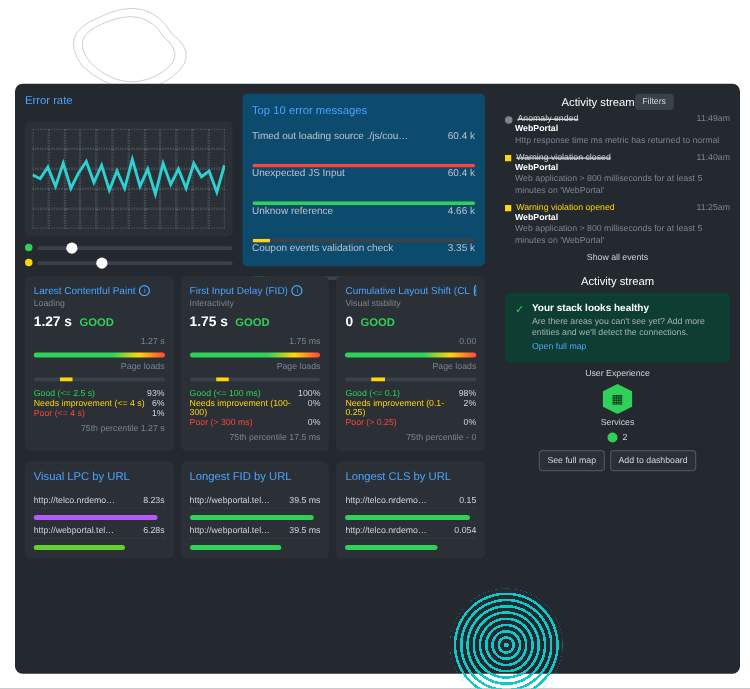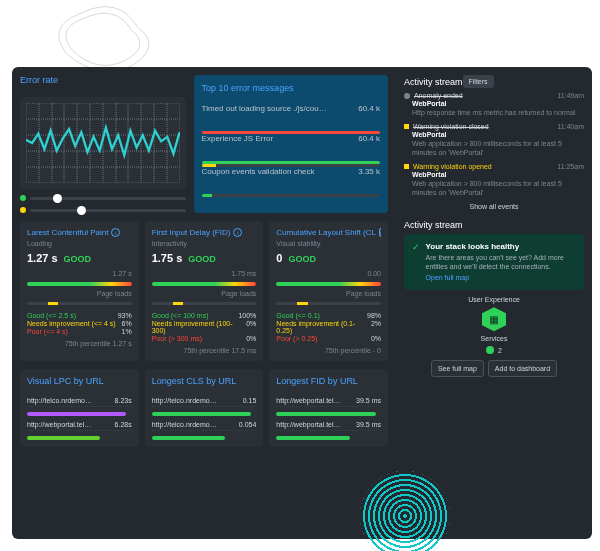--- a/index.html
+++ b/index.html
@@ -37,21 +37,21 @@
 .loadbar span{position:absolute;height:100%;background:#ffd60a}
 .legend{font-size:7px;display:flex;flex-direction:column;gap:1px;margin-top:2px}
 .legend div{display:flex;justify-content:space-between}
 .good{color:#30d158}.needs{color:#ffd60a}.poor{color:#ff453a}
 .pct{color:#cfd6dc}
 .perc{color:#7b858f;font-size:7px;text-align:right;margin-top:2px}
 .row3{display:flex;gap:6px}
 .urlcard{flex:1;background:#2a3036;border-radius:4px;padding:7px;display:flex;flex-direction:column;gap:5px}
 .urlrow{display:flex;justify-content:space-between;color:#cfd6dc;font-size:7px;border-bottom:1px dotted #3a4148;padding-bottom:2px}
 .urlbar{height:4px;border-radius:2px}
-.rhead{display:flex;justify-content:flex-start;align-items:center;margin-bottom:4px}
+.rhead{display:flex;justify-content:center;align-items:center;margin-bottom:4px}
 .rhead .t{color:#fff;font-size:9px}
 .fbtn{background:#3a4148;color:#cfd6dc;font-size:7px;padding:3px 6px;border-radius:3px;border:none}
 .evt{display:flex;flex-direction:column;gap:1px;margin-bottom:6px}
 .evt .hl{display:flex;justify-content:space-between;align-items:center}
 .evt .name{color:#cfd6dc;font-size:7px;display:flex;align-items:center;gap:4px}
 .evt .time{color:#7b858f;font-size:7px}
 .evt .src{color:#fff;font-size:7px;font-weight:600;margin-left:8px}
 .evt .desc{color:#7b858f;font-size:7px;margin-left:8px;line-height:1.3}
 .strike{text-decoration:line-through}
 .sq{width:5px;height:5px;display:inline-block}
@@ -174,28 +174,32 @@
     <div class="hl">
                 <span>Timed out loading source ./js/cou…</span>
                 <span>60.4 k</span>
               </div>
     <div class="bar">
                 <span style="width:100%;background:#ff453a"></span>
               </div>
    </div>
             <div class="erow">
     <div class="hl">
-                <span>Experience JS Error</span>
+                <span>Unexpected JS Input</span>
                 <span>60.4 k</span>
               </div>
     <div class="bar">
                 <span style="width:100%;background:#30d158"></span>
               </div>
    </div>
             <div class="erow">
+    <div class="hl">
+                <span>Unknow reference</span>
+                <span>4.66 k</span>
+              </div>
     <div class="bar">
                 <span style="width:8%;background:#ffd60a"></span>
               </div>
    </div>
             <div class="erow">
     <div class="hl">
                 <span>Coupon events validation check</span>
                 <span>3.35 k</span>
               </div>
     <div class="bar">
@@ -321,42 +325,42 @@
             <span>8.23s</span>
           </div>
    <div class="urlbar" style="background:#b459ff;width:95%"></div>
           <div class="urlrow">
             <span>http://webportal.tel…</span>
             <span>6.28s</span>
           </div>
    <div class="urlbar" style="background:#63d130;width:70%"></div>
    </div>
         <div class="urlcard">
+    <div class="ptitle">Longest FID by URL</div>
+          <div class="urlrow">
+            <span>http://webportal.tel…</span>
+            <span>39.5 ms</span>
+          </div>
+   <div class="urlbar" style="background:#30d158;width:95%"></div>
+          <div class="urlrow">
+            <span>http://webportal.tel…</span>
+            <span>39.5 ms</span>
+          </div>
+   <div class="urlbar" style="background:#30d158;width:70%"></div>
+   </div>
+        <div class="urlcard">
     <div class="ptitle">Longest CLS by URL</div>
           <div class="urlrow">
             <span>http://telco.nrdemo…</span>
             <span>0.15</span>
           </div>
    <div class="urlbar" style="background:#30d158;width:95%"></div>
           <div class="urlrow">
             <span>http://telco.nrdemo…</span>
             <span>0.054</span>
-          </div>
-   <div class="urlbar" style="background:#30d158;width:70%"></div>
-   </div>
-        <div class="urlcard">
-    <div class="ptitle">Longest FID by URL</div>
-          <div class="urlrow">
-            <span>http://webportal.tel…</span>
-            <span>39.5 ms</span>
-          </div>
-   <div class="urlbar" style="background:#30d158;width:95%"></div>
-          <div class="urlrow">
-            <span>http://webportal.tel…</span>
-            <span>39.5 ms</span>
           </div>
    <div class="urlbar" style="background:#30d158;width:70%"></div>
    </div>
       </div>
  </div>
 
  <div class="right">
   <div>
    <div class="rhead">
     <span class="t">Activity stream</span>

